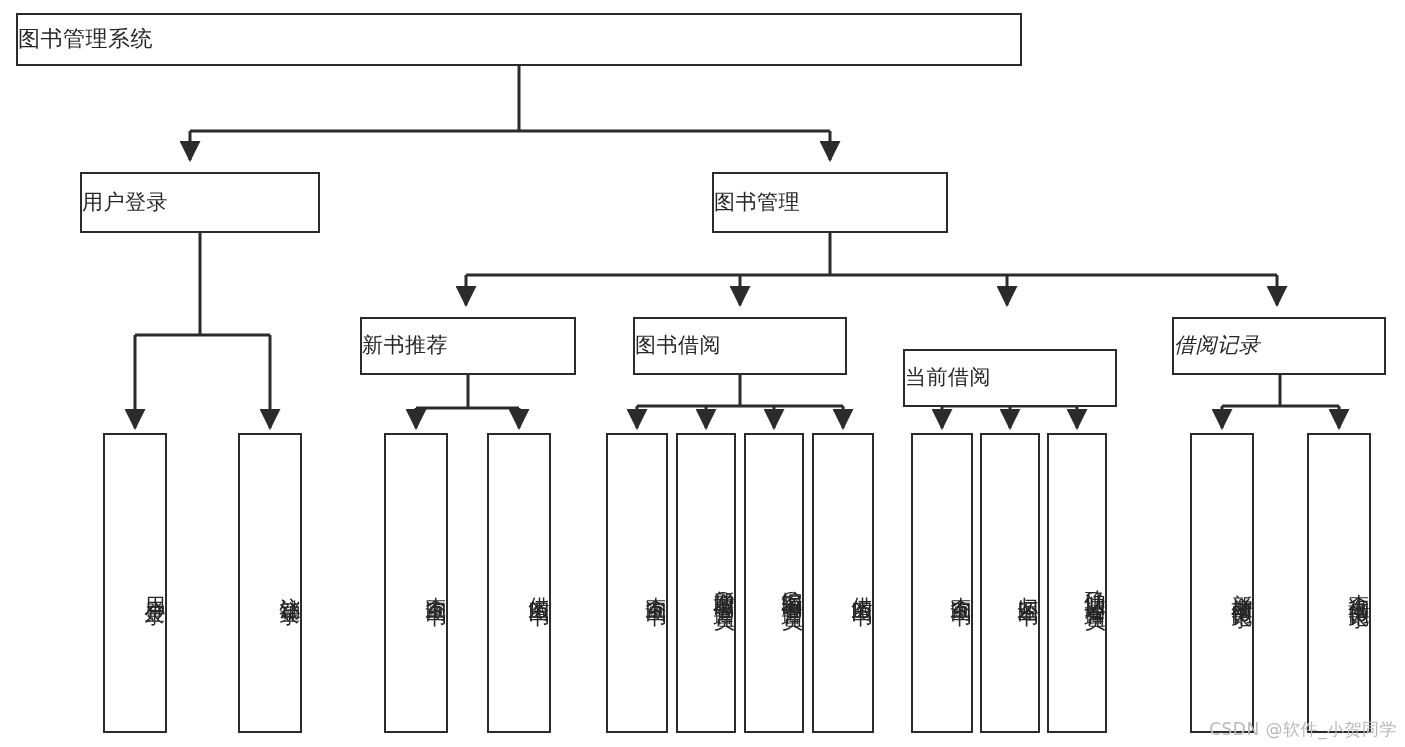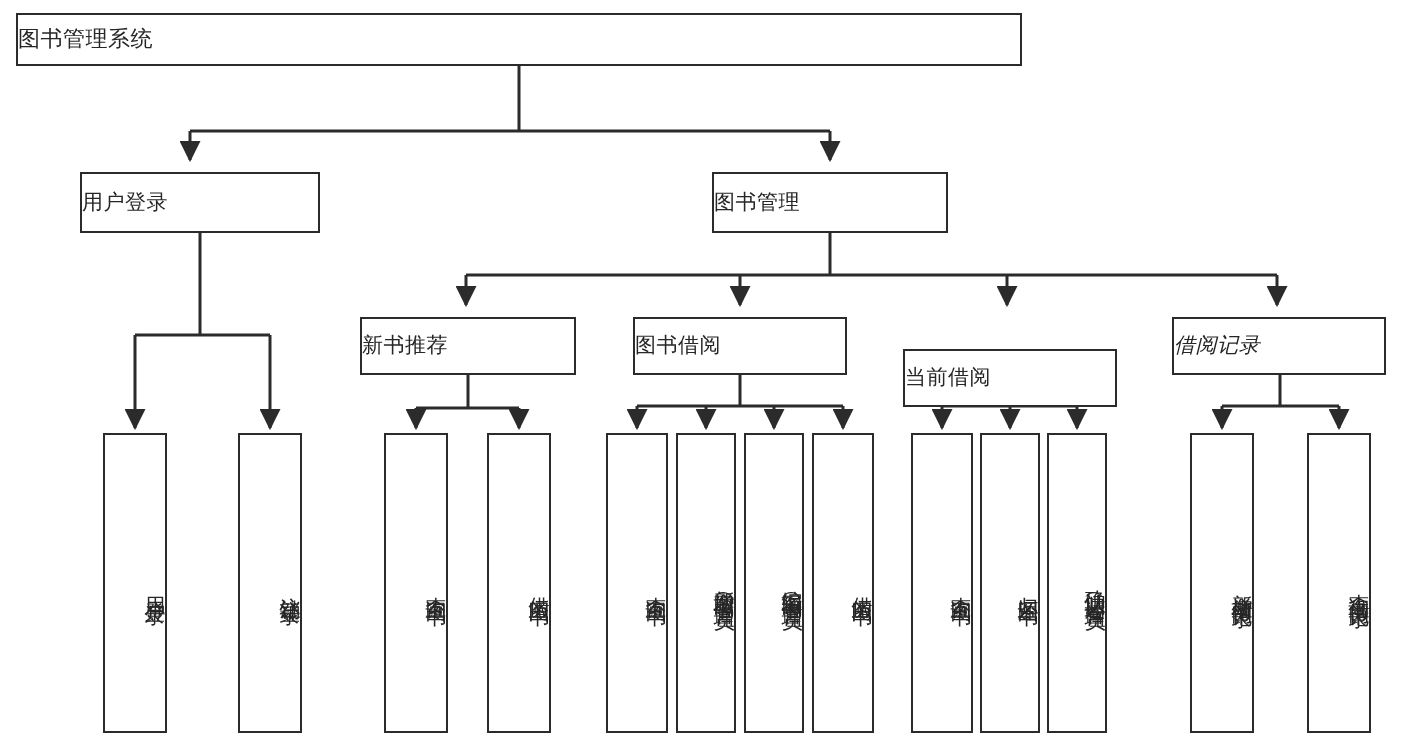--- a/index.html
+++ b/index.html
@@ -183,14 +183,15 @@
     <span class="vtext">确认归还（管理员）</span>
   </div>
 
   <div class="node v" style="left:1190px; top:433px; width:64px; height:300px;">
     <span class="vtext">新增借阅记录</span>
   </div>
   <div class="node v" style="left:1307px; top:433px; width:64px; height:300px;">
     <span class="vtext">查询借阅记录</span>
   </div>
 
+  <div class="watermark">CSDN @软件_小贺同学</div>
 
 </div>
 
 </body></html>

